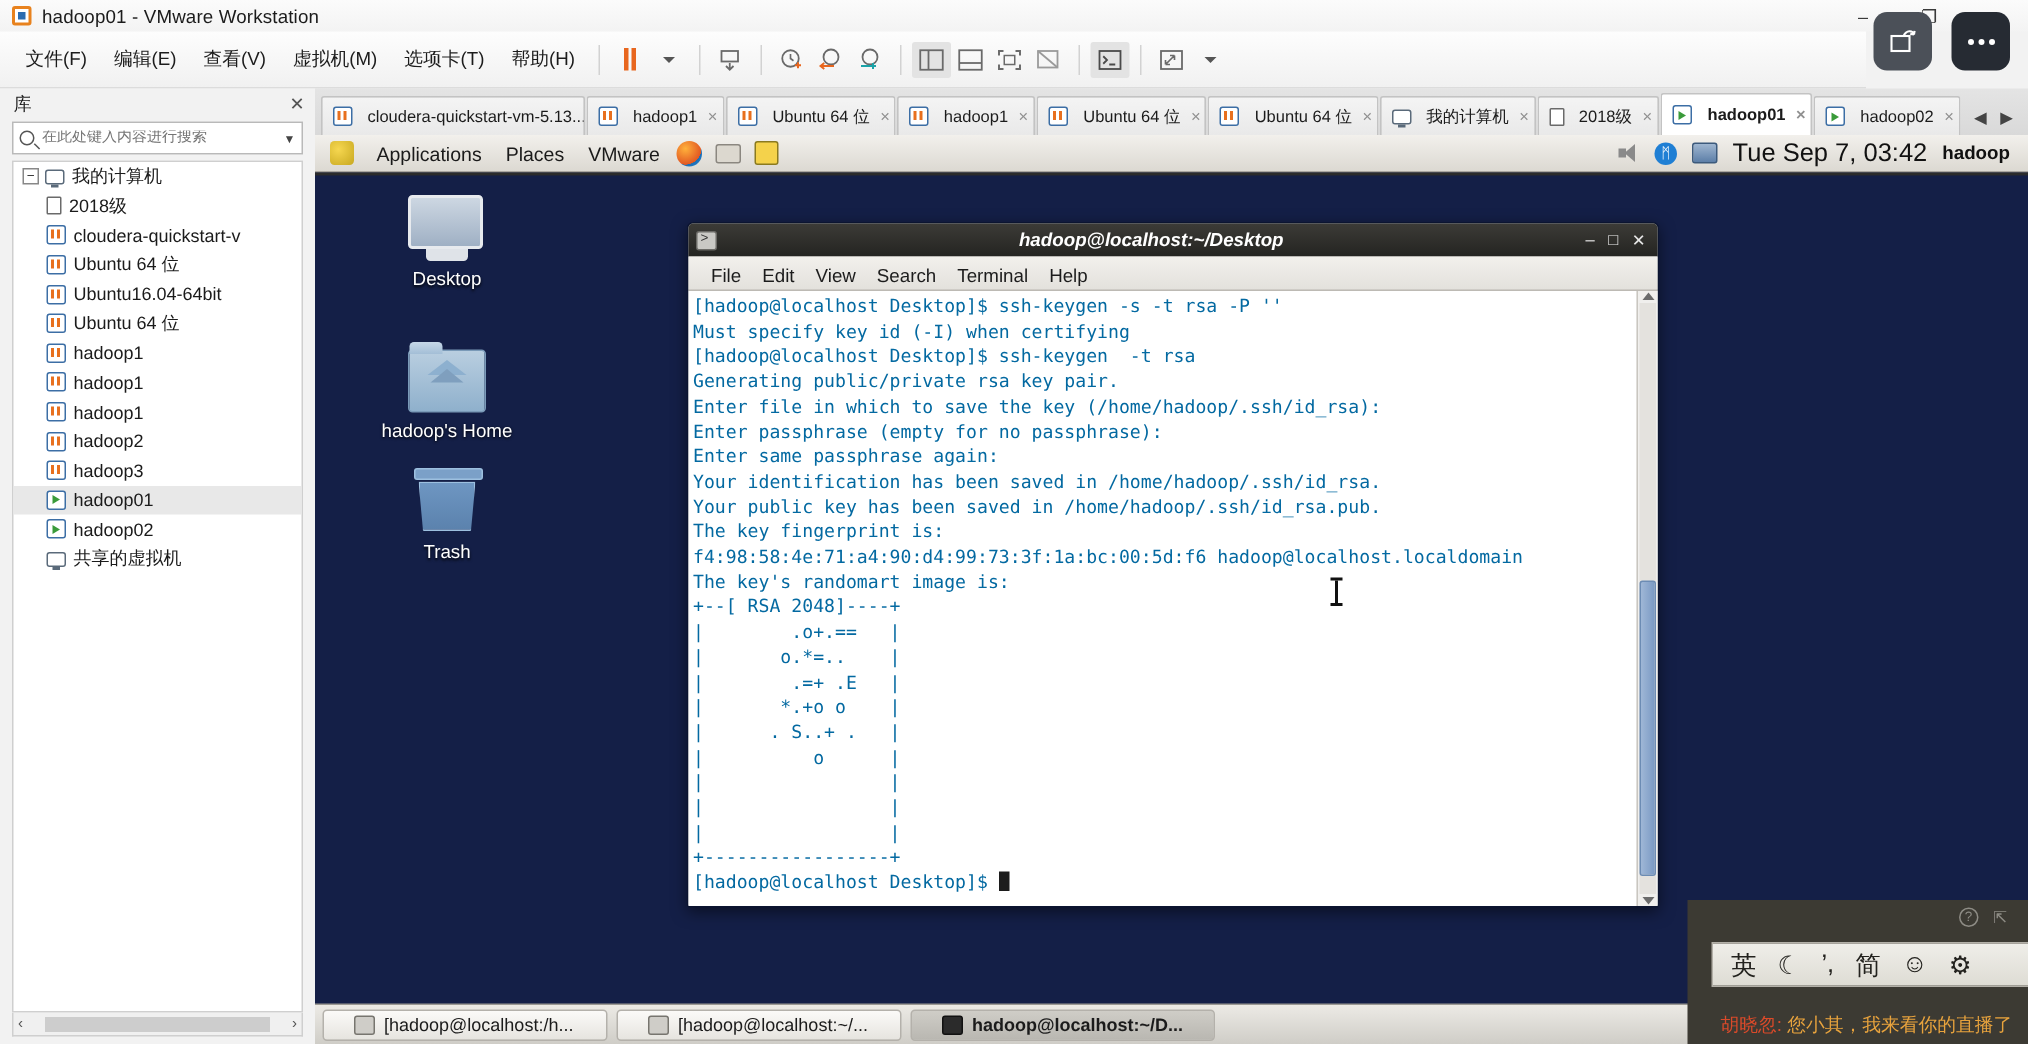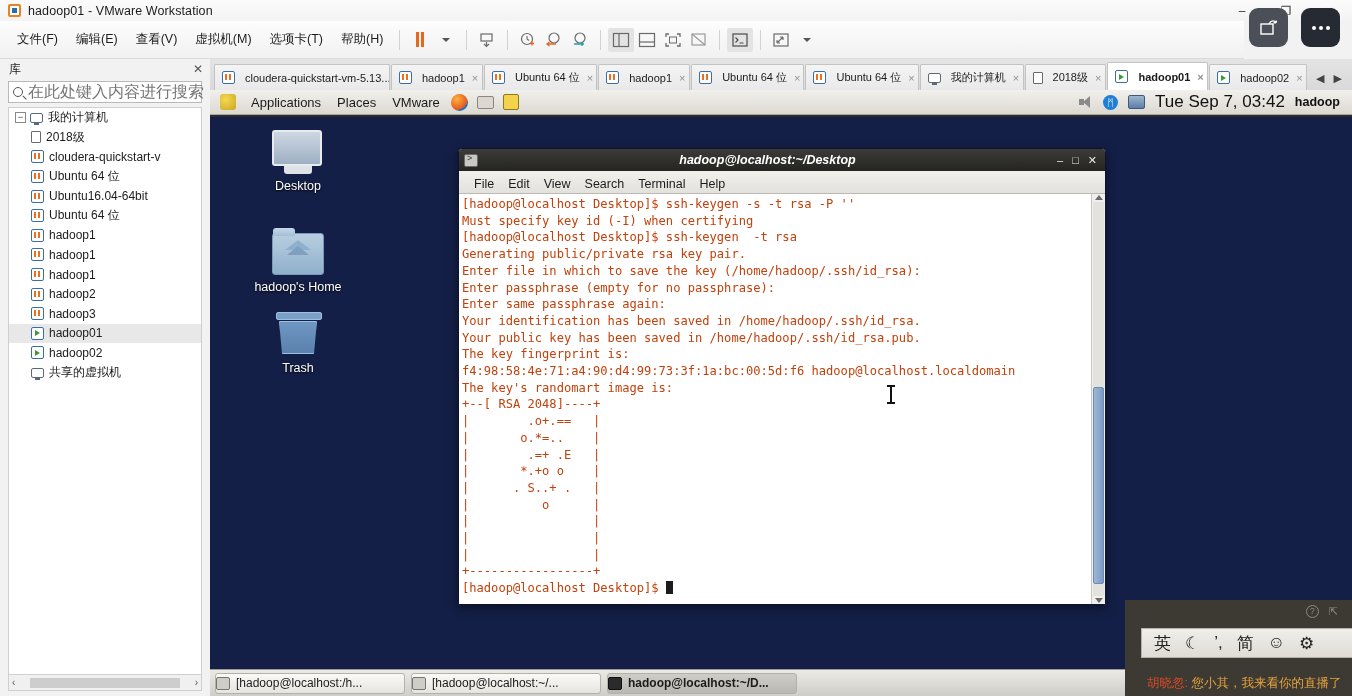--- a/index.html
+++ b/index.html
@@ -68,22 +68,22 @@
   .lib-head {
     height: 20px; display: flex; align-items: center; justify-content: space-between;
     padding: 0 7px 0 9px; font-size: 12px; color: #1a1a1a;
   }
   .lib-head .x { color: #555; font-size: 12px; }
   .lib-search {
     margin: 2px 8px 4px 8px; height: 22px; background: #fff; border: 1px solid #b9b9b9;
     display: flex; align-items: center; padding: 0 4px; gap: 5px;
   }
   .lib-search input {
-    border: 0; outline: 0; font-size: 16px; color: #9a9a9a; flex: 1;
-    font-family: Liberation Sans, sans-serif; background: transparent;
+    border: 0; outline: 0; font-size: 10px; color: #9a9a9a; flex: 1;
+    font-family: Liberation Mono, monospace; background: transparent;
   }
   .mag { width: 10px; height: 10px; border: 1.4px solid #555; border-radius: 50%; position: relative; flex: none;}
   .mag::after { content:""; position:absolute; width:5px; height:1.4px; background:#555;
                 transform: rotate(45deg); left: 8px; top: 9px;}
   .lib-tree {
     flex: 1; margin: 0 8px 0 8px; background: #fff; border: 1px solid #cfcfcf;
     overflow: hidden; position: relative;
   }
   .tree-row {
     display: flex; align-items: center; height: 19.6px; font-size: 12px; color: #1b1b1b;
@@ -237,21 +237,21 @@
   .term-tb .tbtns { display: flex; gap: 9px; color: #e8e8e8; font-size: 11px; padding-right: 3px; }
   .term-menu {
     height: 23px; background: linear-gradient(#f2f0ec,#e3e1dc); display: flex; align-items: flex-end;
     padding-left: 8px; gap: 0; border-bottom: 1px solid #bdbab4;
   }
   .term-menu .mi { font-size: 12.5px; color: #1c1c1c; padding: 2px 7px; }
   .term-body {
     flex: 1; background: #ffffff; display: flex; overflow: hidden; position: relative;
   }
   .term-text {
-    flex: 1; padding: 2px 16px 0 3px; color: #c2410c;
+    flex: 1; padding: 2px 16px 0 3px; color: #0369a1;
     font-family: "DejaVu Sans Mono", "Liberation Mono", monospace;
     font-size: 12.1px; line-height: 16.7px; white-space: pre;
     overflow: hidden;
   }
   .term-scroll {
     width: 14px; background: #f0efed; border-left: 1px solid #c9c6c0;
     display: flex; flex-direction: column; align-items: center; justify-content: space-between;
     padding: 1px 0;
   }
   .ts-arrow { width: 0; height: 0; border-left: 4px solid transparent; border-right: 4px solid transparent; }
@@ -275,21 +275,21 @@
   .ibeam::after { bottom: -2px; }
 
   
   .gtaskbar {
     position: absolute; left: 0; bottom: 0; width: 1142px; height: 27px;
     background: linear-gradient(#eceae5, #cfcdc7); border-top: 1px solid #9c9a94;
     display: flex; align-items: center; padding: 0 5px; gap: 6px;
   }
   .tbtn {
     height: 21px; min-width: 190px; display: flex; align-items: center; gap: 6px;
-    padding: 0 0; font-size: 12px; color: #1b1b1b;
+    padding: 0 20px; font-size: 12px; color: #1b1b1b;
     background: linear-gradient(#fbfaf8,#e6e4df); border: 1px solid #b4b1ab; border-radius: 3px;
     white-space: nowrap; overflow: hidden;
   }
   .tbtn.active { background: linear-gradient(#cfcdc7,#b9b7b1); font-weight: bold; }
   .tbtn .tb-ico {
     width: 14px; height: 13px; background: #cfcdc8; border: 1px solid #77756f; border-radius: 2px; flex: none;
   }
   .tbtn.active .tb-ico { background: #2b2b2b; border-color: #111; }
 
   

